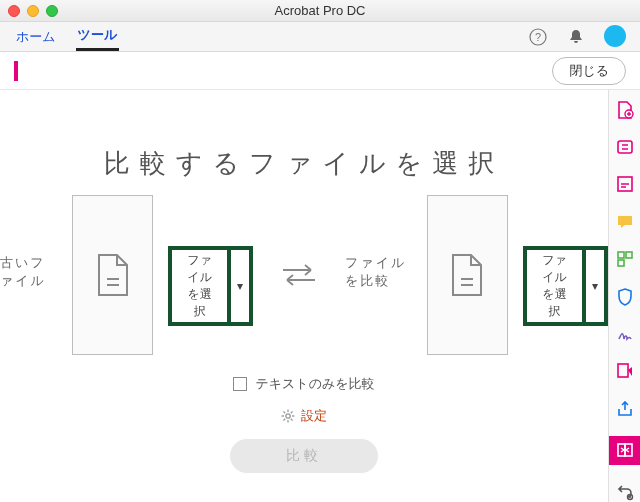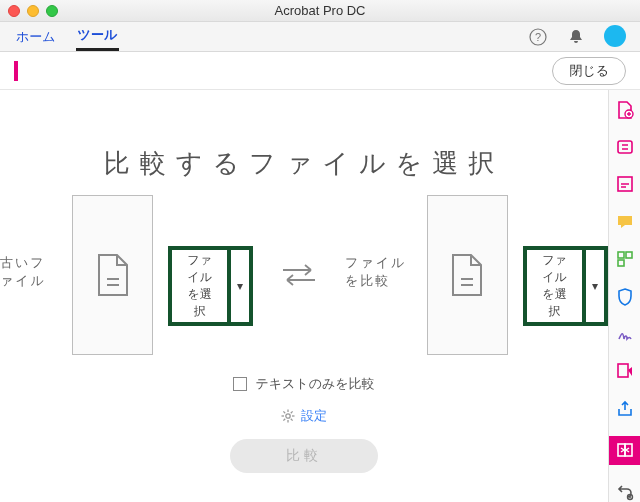--- a/index.html
+++ b/index.html
@@ -36,21 +36,21 @@
   .dropzone { width:128px; height:160px; border:1px solid #bdbdbd; background:#fafafa; display:flex; align-items:center; justify-content:center;}
   .swap { color:#8a8a8a; }
 
   .pick { margin-top:22px; display:flex; }
   .pick button { font-size:12px; color:#444; background:#fff; border:4px solid #14532d; padding:2px 10px; cursor:pointer;}
   .pick .dd { border-left:none; padding:2px 6px;}
 
   .checkrow { margin-top:20px; display:flex; align-items:center; gap:8px; font-size:13px; color:#555;justify-content:center;}
   .checkbox { width:14px; height:14px; border:1px solid #888; background:#fff;}
 
-  .settings { margin-top:14px; display:flex; align-items:center; gap:6px; font-size:13px; color:#3b82f6;}
+  .settings { margin-top:14px; display:flex; align-items:center; gap:6px; font-size:13px; color:#c2410c;}
 
   .compare { margin-top:14px; padding:8px 56px; border-radius:20px; background:#e8e8e8; color:#b6b6b6; font-size:14px; letter-spacing:4px; border:none;}
 
   .rail { width:32px; background:#fafafa; border-left:1px solid #e0e0e0; display:flex; flex-direction:column; align-items:center; padding-top:10px; gap:18px;}
   .railicon { width:22px; height:22px; display:flex; align-items:center; justify-content:center;}
   .railicon.active { background:#e6007e; width:32px; height:32px; }
 
   svg { display:block; }
 </style>
 </head>

